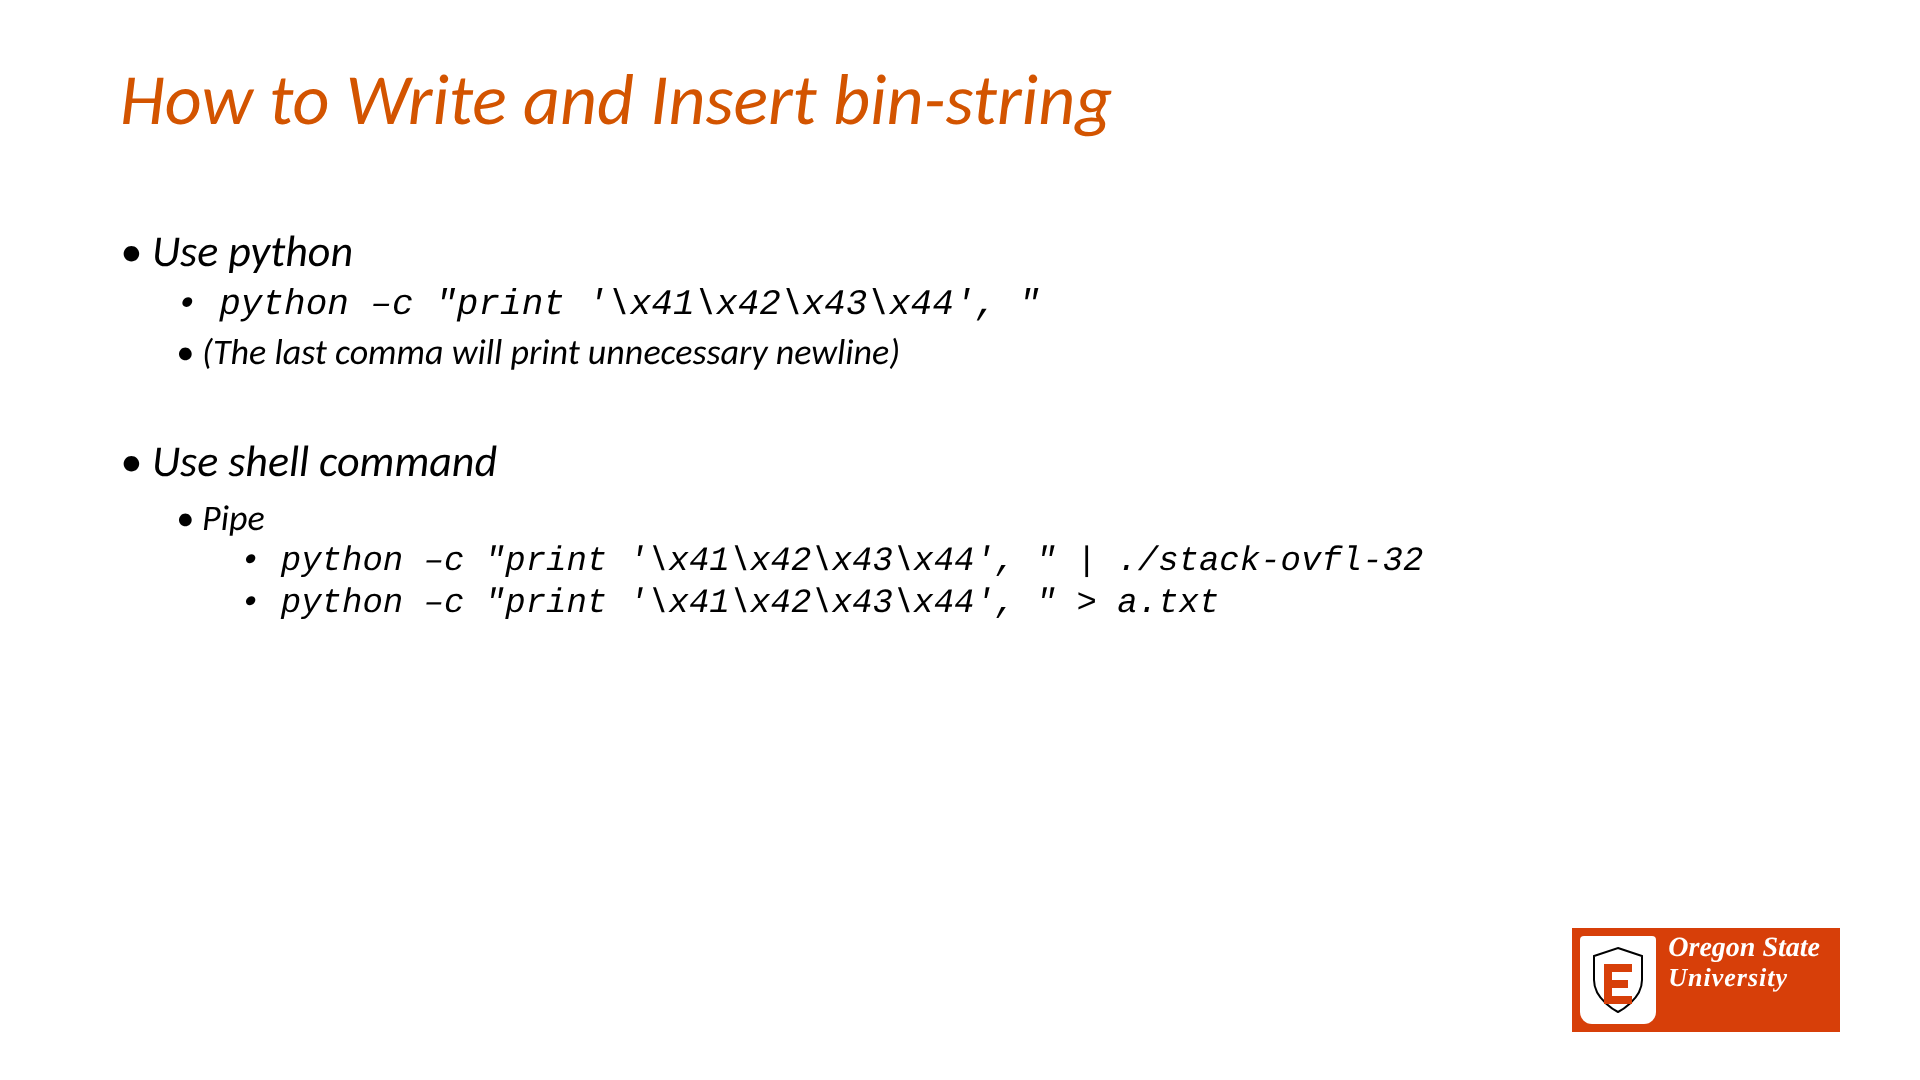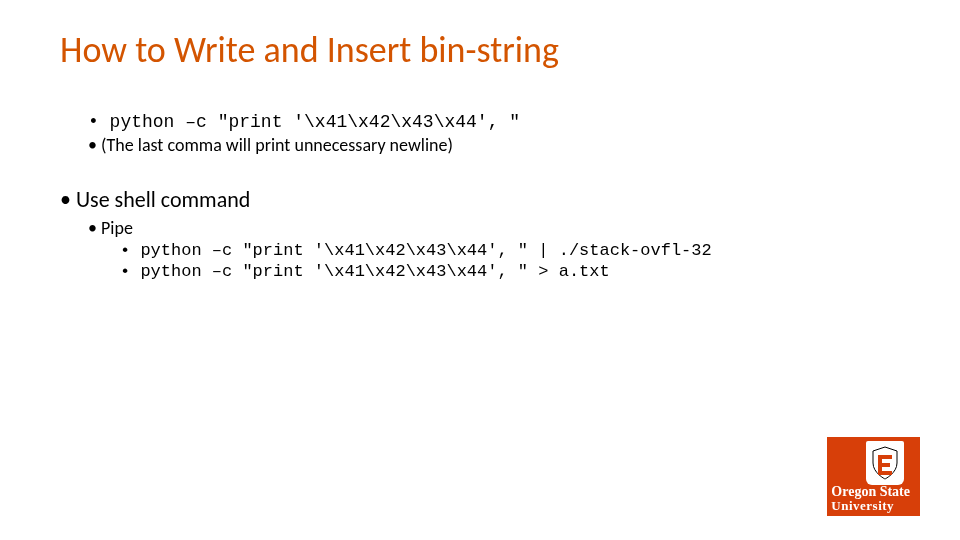--- a/index.html
+++ b/index.html
@@ -1,39 +1,40 @@
 <!DOCTYPE html>
 <html><head>
 <meta charset="utf-8">
 <style>
   * { margin: 0; padding: 0; box-sizing: border-box; }
   html, body { width: 960px; height: 540px; background: #fff; font-family: Calibri, "Segoe UI", sans-serif; }
-  .slide { position: relative; width: 960px; height: 540px; padding: 28px 60px 0 60px; }
+  .slide { position: relative; width: 960px; height: 540px; padding: 28px 60px 0 60px; font-style: italic; }
   .title { color: #d35400; font-size: 36px; font-weight: 400; font-family: Calibri, "Segoe UI", sans-serif; margin-bottom: 40px; }
   .l1 { font-size: 22px; color: #000; margin-top: 0; margin-bottom: 4px; }
   .l1::before { content: "• "; }
   .l2 { font-size: 18px; color: #000; margin-left: 28px; margin-bottom: 2px; }
   .l2::before { content: "• "; }
   .l3 { font-size: 17px; color: #000; margin-left: 60px; margin-bottom: 2px; }
   .l3::before { content: "• "; }
   .mono { font-family: "Courier New", Courier, monospace; }
   .gap { height: 28px; }
-  .logo { position: absolute; right: 40px; bottom: 24px; display: flex; align-items: flex-end; background: #d73f09; padding: 4px 10px 4px 4px; flex-direction: column; }
+  .logo { position: absolute; right: 40px; bottom: 24px; display: flex; align-items: flex-start; background: #d73f09; padding: 4px 10px 4px 4px; }
   .shield { width: 38px; height: 44px; background: #fff; border-radius: 2px 2px 6px 6px; display: flex; align-items: center; justify-content: center; margin-right: 6px; }
   .logo-text { font-family: Georgia, serif; color: #fff; line-height: 1; }
   .logo-text .line1 { font-size: 14px; font-weight: bold; }
   .logo-text .line2 { font-size: 13px; font-weight: bold; letter-spacing: .5px; }
 </style>
 </head>
 <body>
 
 <div class="slide">
 
   <h1 class="title">How to Write and Insert bin-string</h1>
 
+  <div class="l1"><span>Use python</span></div>
   <div class="l2 mono"><span>python –c "print '\x41\x42\x43\x44', "</span></div>
   <div class="l2"><span>(The last comma will print unnecessary newline)</span></div>
 
   <div class="gap"></div>
 
   <div class="l1"><span>Use shell command</span></div>
   <div class="l2"><span>Pipe</span></div>
   <div class="l3 mono"><span>python –c "print '\x41\x42\x43\x44', " | ./stack-ovfl-32</span></div>
   <div class="l3 mono"><span>python –c "print '\x41\x42\x43\x44', " &gt; a.txt</span></div>
 

